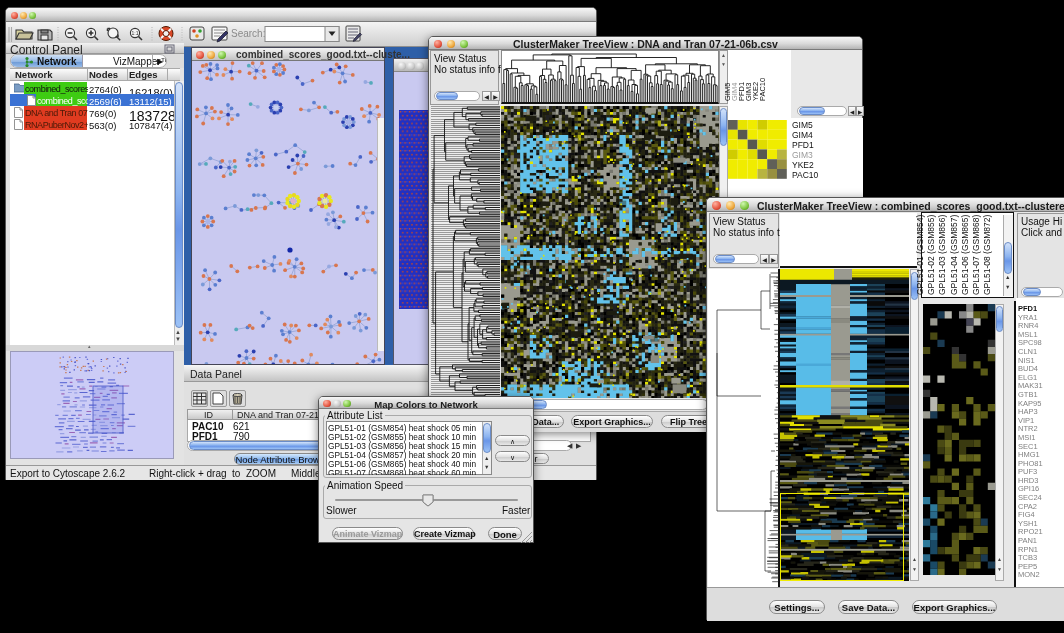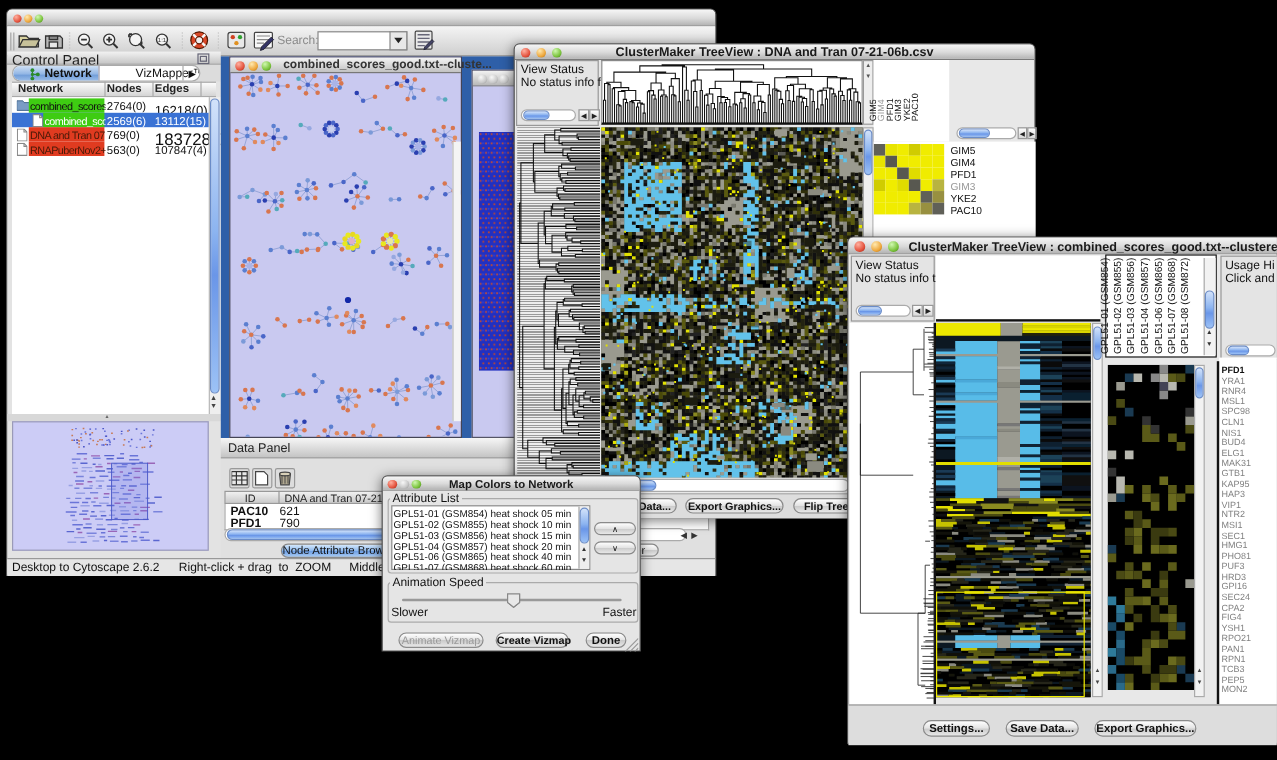--- a/index.html
+++ b/index.html
@@ -145,21 +145,21 @@
       <path stroke="#6a74d8" stroke-width="1.2" fill="none" d="M64.7 14.7h1.4M52.6 6.2h1.4M80.9 19.4h1.4M69.1 6.5h1.4M81.1 17.5h1.4M98 20.7h1.4M78.5 16h1.4M96.7 17.2h1.4M106.2 15.2h1.4M76.7 8.4h1.4M114.4 21.5h1.4M116.6 11.4h1.4M115.1 20.3h1.4M74.4 19.9h1.4M64.6 10.8h1.4M103.2 21.8h1.4M57.3 16.1h1.4M80.6 16.9h1.4M90.6 10.5h1.4M79.9 15.5h1.4M60.4 9h1.4M107.1 10.2h1.4M96.9 7.6h1.4M57.1 10.7h1.4M80.5 16.1h1.4M77.4 12.6h1.4M53.9 27.1h8.7M90.1 27.1h3.3M98.1 28.8h7M49.8 31.6h7.3M97.6 32.2h8.5M91.5 36.2h4.8M106.1 34.3h3M108.9 42.3h9M64.7 46.9h4.9M72.9 45.8h7.4M92.7 45.3h5.1M52.6 49.8h7.4M80.6 49.2h8.9M92.3 48.9h7.7M72.1 54h2.8M91 53.8h4.1M92.2 60.7h7.2M61.2 64.4h4.5M48.2 67.8h7.8M58.4 67.7h5.1M48.9 71.8h5.5M67.7 70.5h6.8M44.8 75.7h9M58.4 74.8h5.3M48.6 78.6h3.9M56 77.6h6.6M90.6 77.6h8.2M91.6 82.3h5.6M50.3 86.3h8.7M96.6 88.7h5.4M74.1 93h3.7M73 96.4h4.7M89.9 95.9h6.4M100.9 96.3h2.9M106.1 96.9h3.9M57.1 100.8h5.2M90.9 100.5h5.6M107.2 99.2h7.6"></path>
       <path stroke="#c87a55" stroke-width="1.2" fill="none" d="M112.1 13.6h1.4M66.2 9.7h1.4M92.4 19.9h1.4M82.6 10.1h1.4M77.5 19.3h1.4M72.6 15.4h1.4M107.9 21.9h1.4M115.5 20.5h1.4M55.3 16.5h1.4M56.7 13.7h1.4M74.4 15.4h1.4M109.7 21.7h1.4M93.1 15.5h1.4M55.2 21.6h1.4M67 16.1h1.4M49.4 15.9h1.4M49.6 7h1.4M49.5 11.9h1.4M55.3 19h1.4M95.9 8.1h1.4M70.9 16.8h1.4M70.1 19.4h1.4M60.9 10.5h1.4M54 15.9h1.4M58.9 6.1h1.4"></path>
       <path stroke="#4a55c8" stroke-width="1.2" fill="none" d="M75.8 19.8h1.4M75.3 6.2h1.4M59.2 21.3h1.4M99 15.2h1.4M109.5 7.6h1.4M64.3 11.4h1.4M117.3 7.4h1.4M77.9 12.6h1.4M51.1 15.8h1.4M64.5 6.6h1.4M53.4 15.6h1.4M90.7 8.5h1.4M84.5 14.8h1.4M63.6 18.9h1.4M114.4 16.8h1.4M78.7 19.7h1.4M53.6 17.9h1.4M109.9 13.2h1.4M103.1 6.5h1.4"></path>
       <path stroke="#9a66b8" stroke-width="1.2" fill="none" d="M65.9 28.9h7.4M59.8 31.4h2.6M79.2 35.2h3.1M112.5 35h6.7M69.5 37.9h6M99.6 39.4h8.6M51.3 42.8h3.2M89.8 42.4h2.7M102.1 41.8h4.6M84 46.4h6.3M101.3 46.9h5.6M62.9 50.5h4M53.3 52.3h6.3M96.6 57.6h5.3M76.5 60.5h4.7M68.1 64.1h3.7M85.4 68.4h5M93.3 68h5.7M106.8 71.8h8.1M106.9 74.6h5.9M102.2 77.6h3.6M59.2 81.5h5.7M101.1 86.4h5.8M54.7 92.8h3.9M79.9 91.8h7.7M99.7 92h3.9"></path>
       <path stroke="#5a66d0" stroke-width="1.2" fill="none" d="M76.9 28.7h8.3M78.7 31.3h6M87.3 30.9h6M57 35.1h5.9M67.2 35.8h2.5M99.6 35.6h3.3M78.8 39.7h5.3M69.5 41.5h8M96.7 43.3h3.2M78.9 54.1h7.6M97.5 54h6.5M101.4 63.7h5.4M118.6 63.4h6.2M112.6 68.1h6.6M78.8 70.3h6.6M66 75.5h2.8M65.1 79.1h5.7M74 78.8h4.6M78.1 82.2h5.3M85.4 81h2.7M109.2 81.8h4.8M53.5 89.8h3.6M59.4 88.8h7M70.2 90h7.7M89.9 88.9h3.8M45.5 92h6.3M76.6 99.4h2.7M117.7 99.4h5.2"></path>
       <path stroke="#7a84dc" stroke-width="1.2" fill="none" d="M67.3 30.9h6.5M50.3 34.7h2.8M87.2 38h8.3M79.8 42.6h5.6M53.4 46.1h6.4M106.8 52.6h8.1M52 55.9h4.2M59.6 55.8h7.3M90.1 56h3.3M65 59.6h6.8M83.6 59.5h5.7M103.6 61.2h3.5M45.2 64.3h3.4M52.6 64.3h5.2M76 63.5h4.8M89.1 64.8h7.5M111.4 64.2h3.2M66 67.3h3.7M99.8 71.6h4.6M101 74.5h2.7M117.7 75.4h7.7M69.3 81.6h6.6M61.3 85.7h5M79.5 86.2h8.5M82.5 90.2h5.4M62.1 93.4h8.4M92.6 92h3.8M107.2 92.6h6.8M79.9 96.2h6.1M81.6 100h7.2M99.3 99.9h5.3"></path>
       <path stroke="#98a0e4" stroke-width="1.2" fill="none" d="M71.8 36.1h2.8M84.7 35.5h3M50.2 39.3h4.9M58.1 38.7h8.7M57.9 41.5h4M64.2 41.8h3.1M69.8 49.8h7.1M47.2 53.6h3.4M64.5 53.8h3M69.8 56h5.3M79.1 56.6h7.3M53.4 60h7.5M82.9 64h3.4M72.6 68.4h8M101.9 66.7h8.1M57 70.4h7.8M89.2 71.3h5.8M72.9 75.2h5M81.6 74.4h5.2M90.2 74.7h7.4M80.7 78.4h5.1M49.9 82.6h4.4M102 81.7h3.8M70.7 86.3h5.1M91.3 85.3h5.4M51.8 97h8.6M63 96h6M46.2 100.9h7.3M67.1 99.9h5.6"></path>
       <rect x="83" y="35" width="30" height="47" fill="#6a78e0" fill-opacity="0.25" stroke="#4a58c8" stroke-width="0.8"></rect>
     </svg>
     <div class="abs" style="left:0;top:457px;width:590px;height:15px;background:#e6e6e6;border-top:1px solid #999"></div>
-    <div class="abs" style="left:4px;top:460px;font-size:10px;color:#111">Desktop to Cytoscape 2.6.2</div>
+    <div class="abs" style="left:4px;top:460px;font-size:10px;color:#111">Export to Cytoscape 2.6.2</div>
     <div class="abs" style="left:143px;top:460px;font-size:10px;color:#111">Right-click + drag&nbsp; to&nbsp; ZOOM</div>
     <div class="abs" style="left:285px;top:460px;font-size:10px;color:#111">Middle-click + drag</div>
     <div class="abs" style="left:178px;top:39px;width:412px;height:318px;background:#2e5fa8"></div>
     <div class="abs" style="left:387px;top:50px;width:100px;height:307px;border:1px solid #556;background:#c9c9f0">
       <div style="position:absolute;left:0;top:0;width:100%;height:13px;background:linear-gradient(#f2f2f2,#b8b8b8);border-bottom:1px solid #888"></div>
       <div class="tl gr" style="left:4px;top:3px;width:8px;height:8px"></div>
       <div class="tl gr" style="left:13px;top:3px;width:8px;height:8px"></div>
       <div class="tl gr" style="left:22px;top:3px;width:8px;height:8px"></div>
       <svg style="left:5px;top:51px" width="37" height="199" viewBox="0 0 37 199">
         <defs>
@@ -1180,18 +1180,18 @@
     <div class="aqbtn" style="left:176px;top:54px;width:35px;height:11px;font-size:7px;line-height:11px">∨</div>
     <div class="abs" style="left:4px;top:88px;width:209px;height:34px;border:1px solid #aaa;border-radius:3px"></div>
     <div class="abs" style="left:6px;top:83px;background:#e5e5e5;padding:0 2px;font-size:10px;color:#111">Animation Speed</div>
     <div class="abs" style="left:16px;top:102px;width:183px;height:2px;background:#999;border-radius:1px"></div>
     <svg style="left:103px;top:97px" width="12" height="13" viewBox="0 0 12 13">
       <path d="M1 1h10v7l-5 4-5-4z" fill="linear-gradient(#fff,#ccc)" stroke="#888"></path>
       <path d="M1 1h10v7l-5 4-5-4z" fill="#e8e8e8" stroke="#888"></path>
     </svg>
     <div class="abs" style="left:7px;top:108px;font-size:10px;color:#111">Slower</div>
     <div class="abs" style="left:183px;top:108px;font-size:10px;color:#111">Faster</div>
-    <div class="aqbtn" style="left:13px;top:130px;width:71px;height:13px;font-size:9px;font-weight:normal;line-height:13px;color:#9a9a9a">Animate Vizmap</div>
+    <div class="aqbtn" style="left:13px;top:130px;width:71px;height:13px;font-size:9px;font-weight:bold;line-height:13px;color:#9a9a9a">Animate Vizmap</div>
     <div class="aqbtn" style="left:94px;top:130px;width:61px;height:13px;font-size:9px;font-weight:bold;line-height:13px">Create Vizmap</div>
     <div class="aqbtn" style="left:169px;top:130px;width:34px;height:13px;font-size:9.5px;font-weight:bold;line-height:13px">Done</div>
     <svg style="right:1px;top:133px" width="13" height="13" viewBox="0 0 13 13">
       <path d="M13 2L2 13M13 6L6 13M13 10L10 13" stroke="#999" stroke-width="1"></path>
     </svg>
   </div>
 </body></html>

